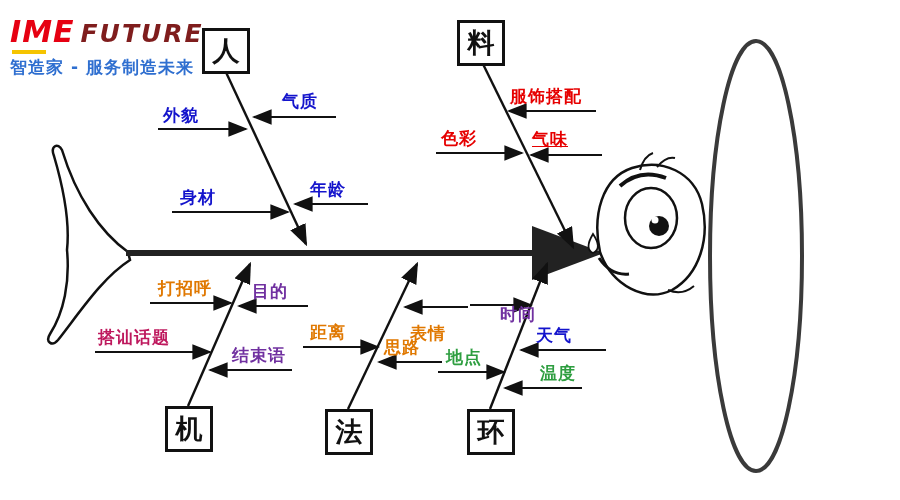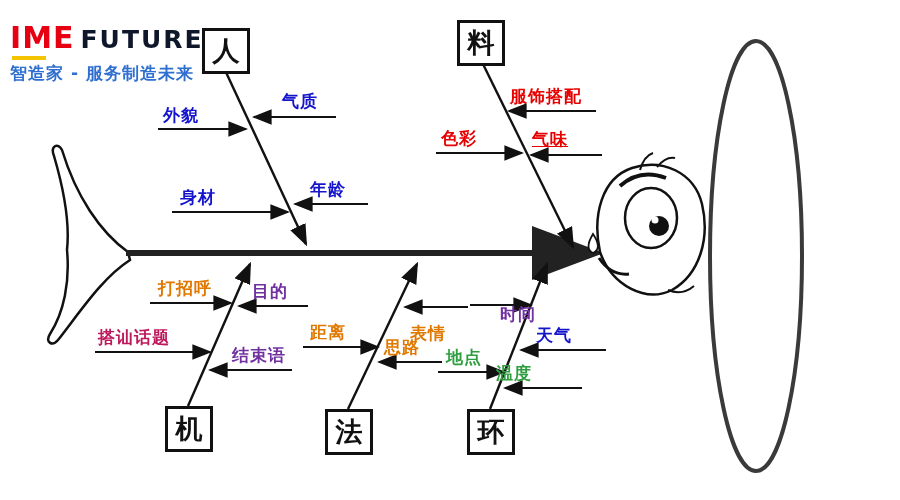--- a/index.html
+++ b/index.html
@@ -18,23 +18,23 @@
   .c-orange{color:#e07800;}
   .c-purple{color:#7030a0;}
   .c-darkpurple{color:#be185d;}
   .c-green{color:#2e9e40;}
   .cat{
     position:absolute;width:42px;height:40px;border:3px solid #111;background:#fff;
     display:flex;align-items:center;justify-content:center;
     font-size:27px;font-weight:bold;color:#111;z-index:3;
   }
   #logo{position:absolute;left:10px;top:14px;z-index:4;}
-  #logo .brandline{display:flex;align-items:baseline;gap:6px;margin-top:6px;}
+  #logo .brandline{display:flex;align-items:baseline;gap:6px;font-style:italic;}
   #logo .b1{font-size:30px;font-weight:bold;color:#e60012;letter-spacing:1px;}
-  #logo .b2{font-size:25px;font-weight:bold;color:#0f172a;letter-spacing:2px;}
+  #logo .b2{font-size:25px;font-weight:bold;color:#7f1d1d;letter-spacing:2px;}
   #logo .accent{width:34px;height:4px;background:#f5c400;margin:1px 0 2px 2px;}
   #logo .tagline{font-size:17px;font-weight:bold;color:#2f6fd0;letter-spacing:1px;}
 </style>
 </head>
 <body>
 
 <svg id="diagram-svg" viewBox="0 0 900 500">
   <defs>
     <marker id="arr" markerWidth="9" markerHeight="8" refX="8" refY="3.5" orient="auto">
       <path d="M0,0 L9,3.5 L0,7 Z" fill="#111"></path>
@@ -130,13 +130,13 @@
 <span class="lbl c-darkpurple" style="left:98px;top:328px;">搭讪话题</span>
 <span class="lbl c-purple" style="left:232px;top:346px;">结束语</span>
 
 <span class="lbl c-orange" style="left:410px;top:283px;margin-top:41px;">表情</span>
 <span class="lbl c-orange" style="left:310px;top:323px;">距离</span>
 <span class="lbl c-orange" style="left:384px;top:338px;">思路</span>
 
 <span class="lbl c-purple" style="left:500px;top:281px;margin-top:24px;">时间</span>
 <span class="lbl c-blue" style="left:536px;top:326px;text-align:center;">天气</span>
 <span class="lbl c-green" style="left:446px;top:348px;">地点</span>
-<span class="lbl c-green" style="left:496px;top:364px;">温度</span>
+<span class="lbl c-green" style="left:540px;top:364px;">温度</span>
 
 </body></html>

